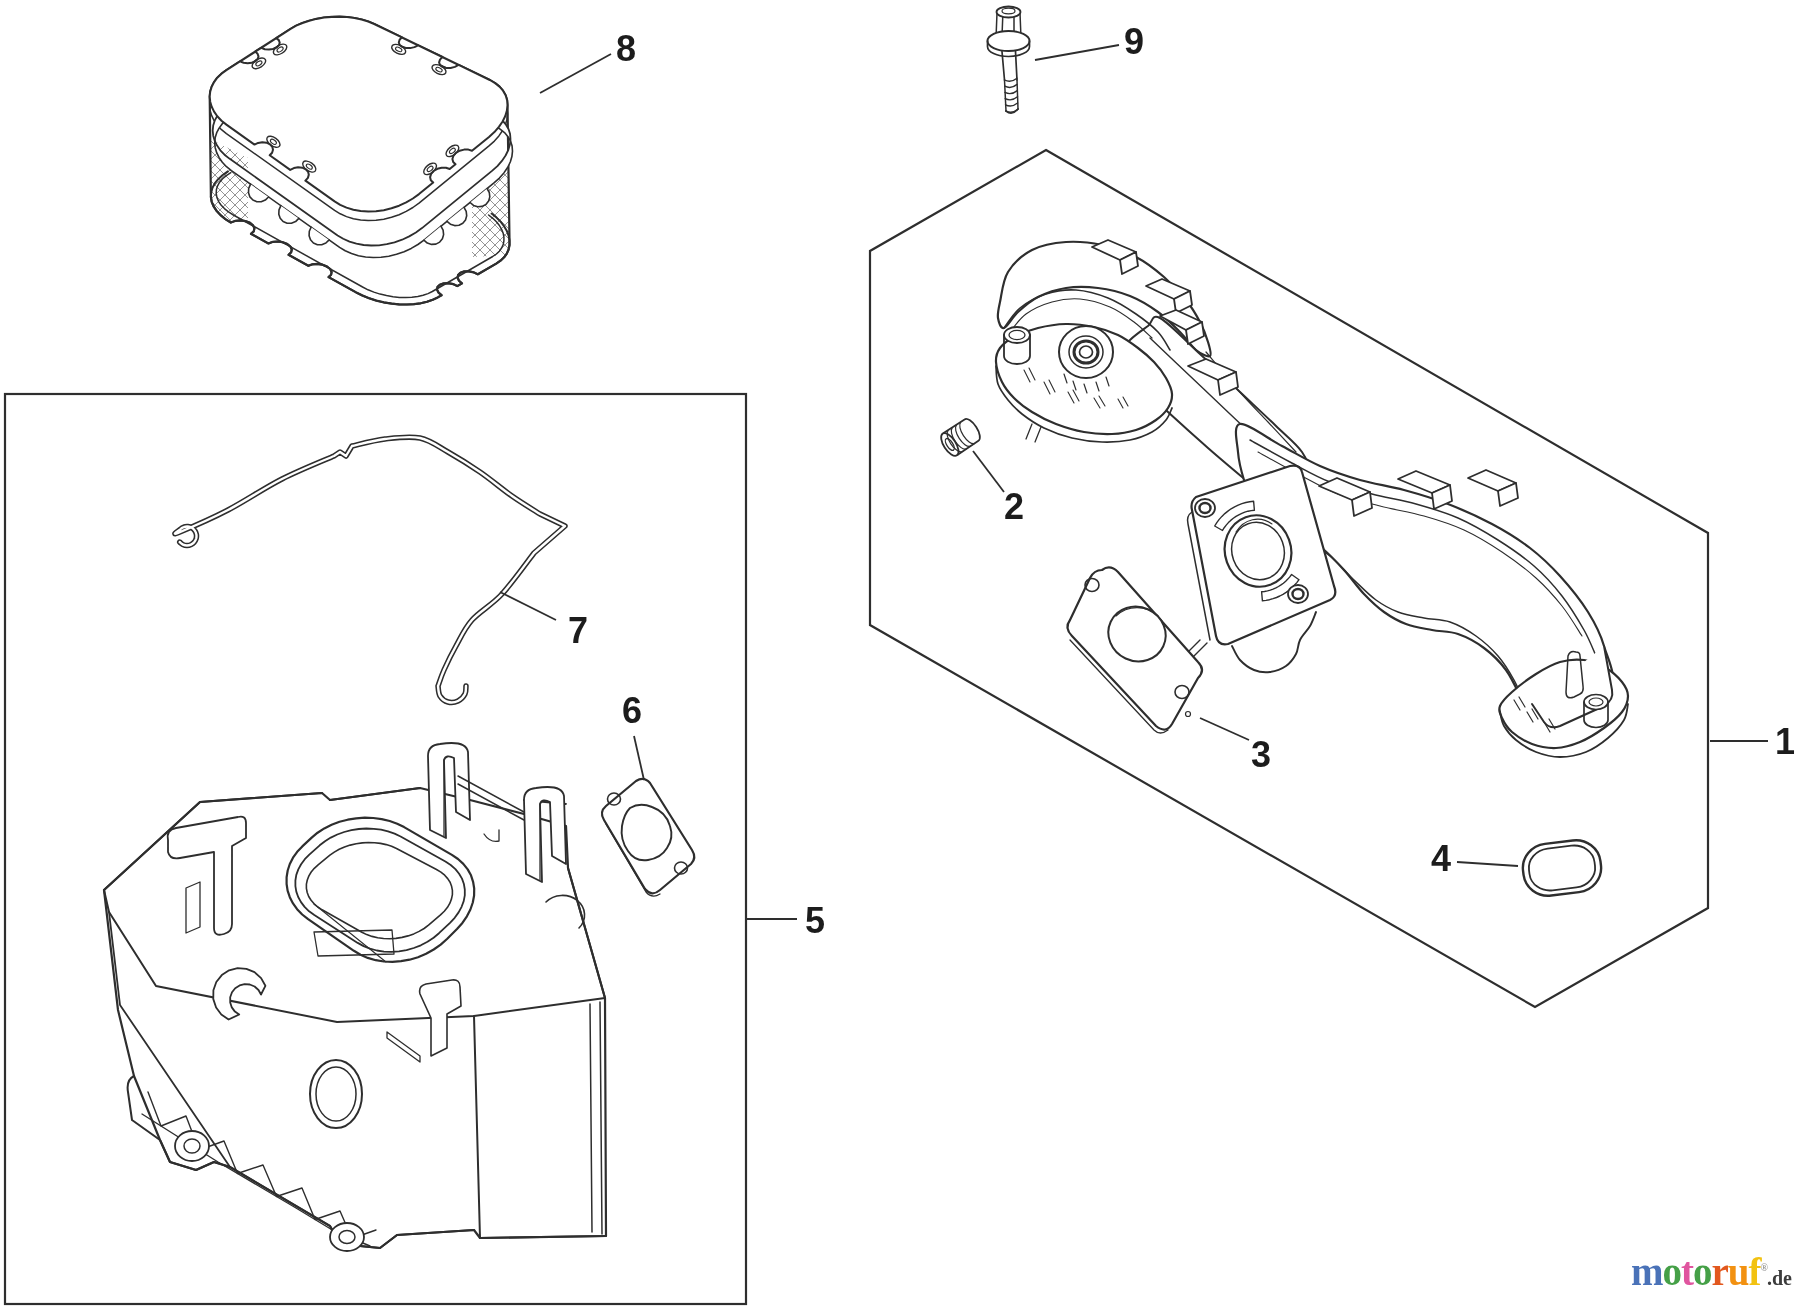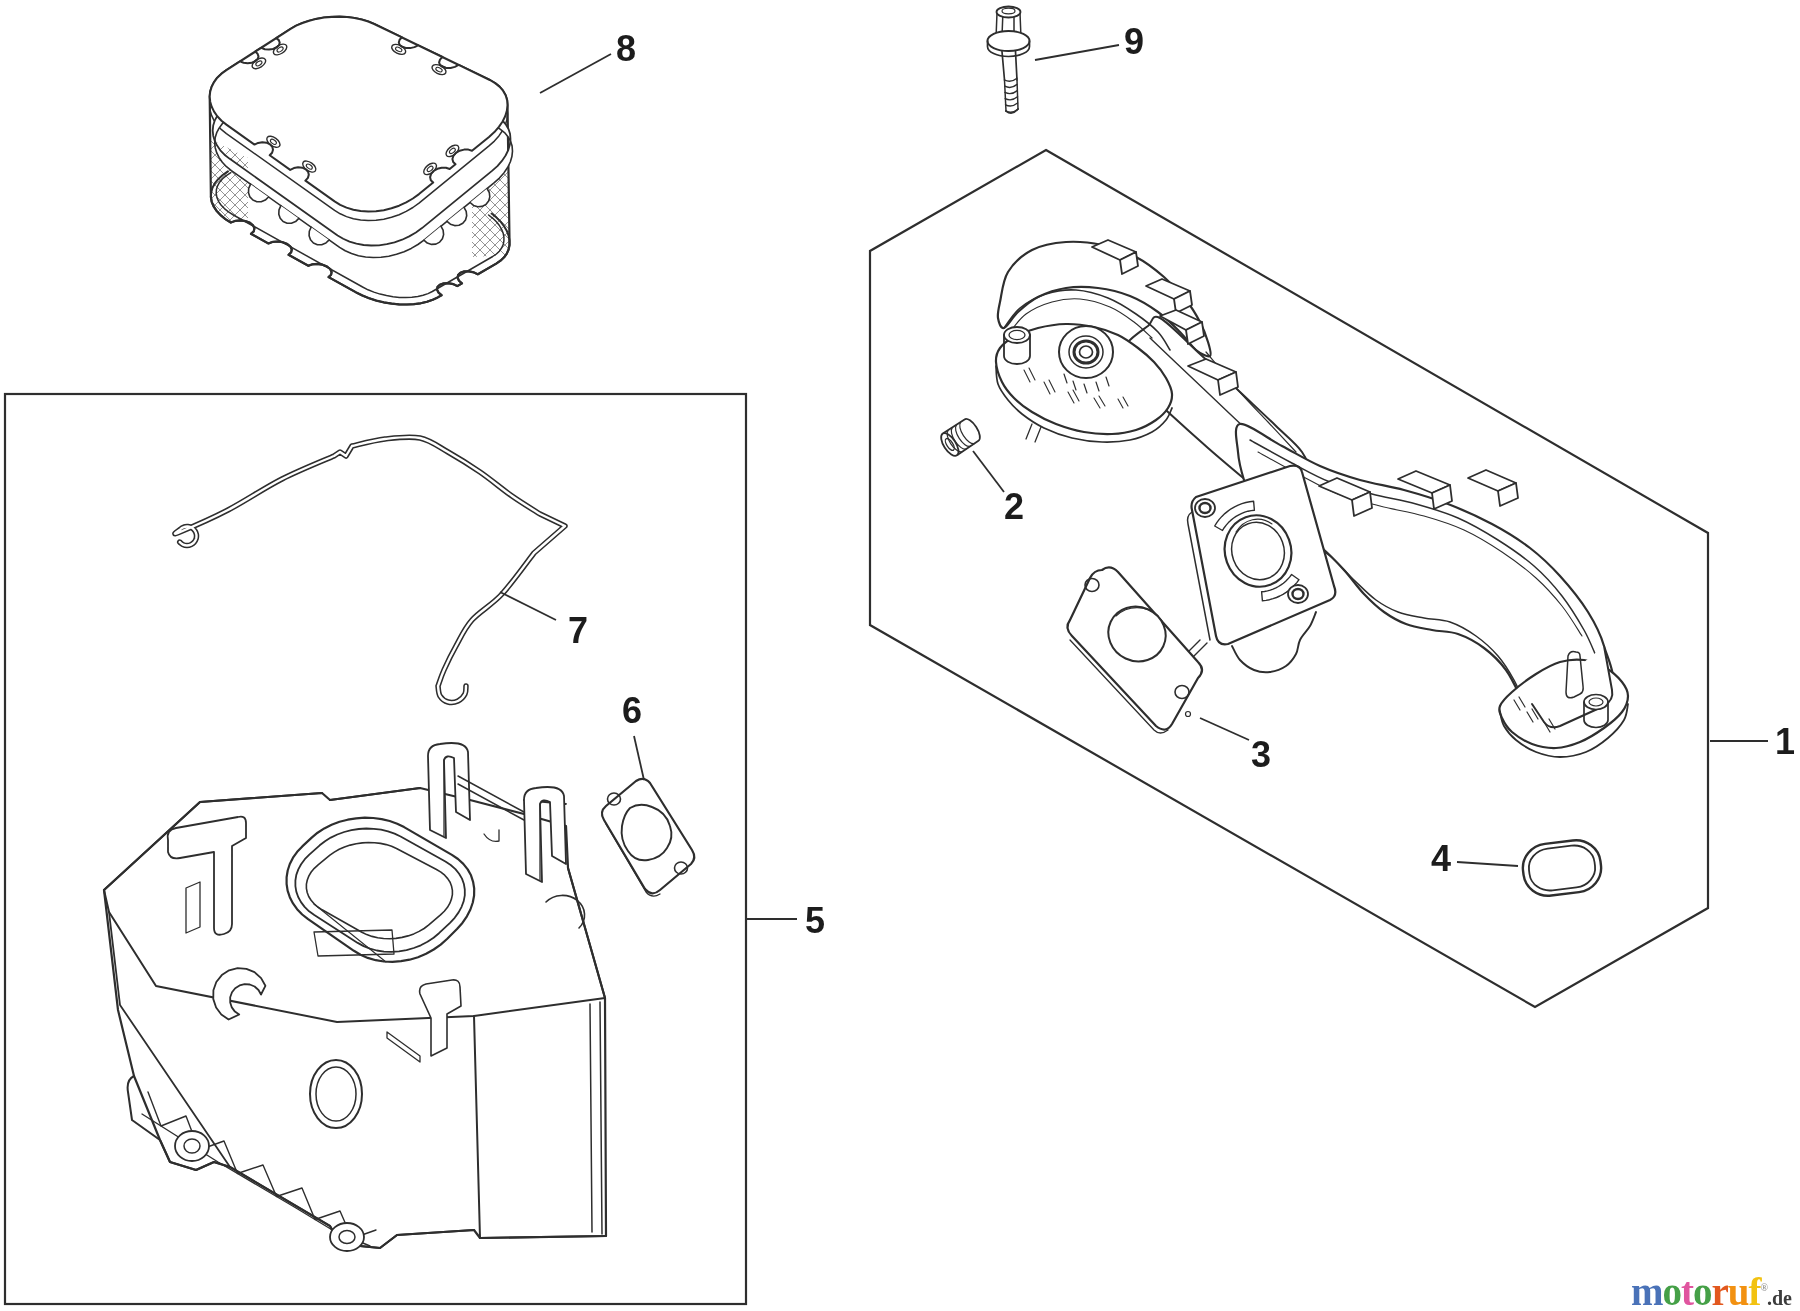--- a/index.html
+++ b/index.html
@@ -1,20 +1,20 @@
 <!DOCTYPE html>
 <html><head>
 <meta charset="utf-8">
 <style>
   html,body{margin:0;padding:0;background:#fff;}
   #stage{position:relative;width:1800px;height:1311px;background:#ffffff;overflow:hidden;
          font-family:"Liberation Sans", sans-serif;}
   #diagram{position:absolute;left:0;top:0;}
   .callout-label{font-family:"Liberation Sans", sans-serif;font-weight:700;font-size:36px;fill:#1c1c1c;}
-  #watermark{position:absolute;right:8px;bottom:0;font-family:"Liberation Serif", serif;
+  #watermark{position:absolute;right:8px;bottom:20px;font-family:"Liberation Serif", serif;
              font-weight:700;font-size:39px;letter-spacing:-1px;line-height:1;}
   #watermark .suffix{font-size:20px;font-weight:700;color:#3c3c3c;letter-spacing:0;}
   #watermark sup{font-size:10px;color:#9a9a9a;}
 </style>
 </head>
 <body>
 
 <div id="stage">
   <svg id="diagram" width="1800" height="1311" viewBox="0 0 1800 1311" xmlns="http://www.w3.org/2000/svg">
     <defs>

